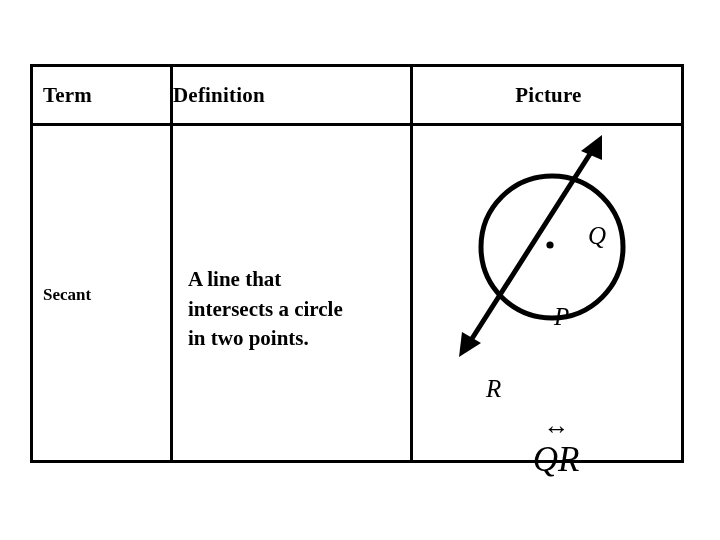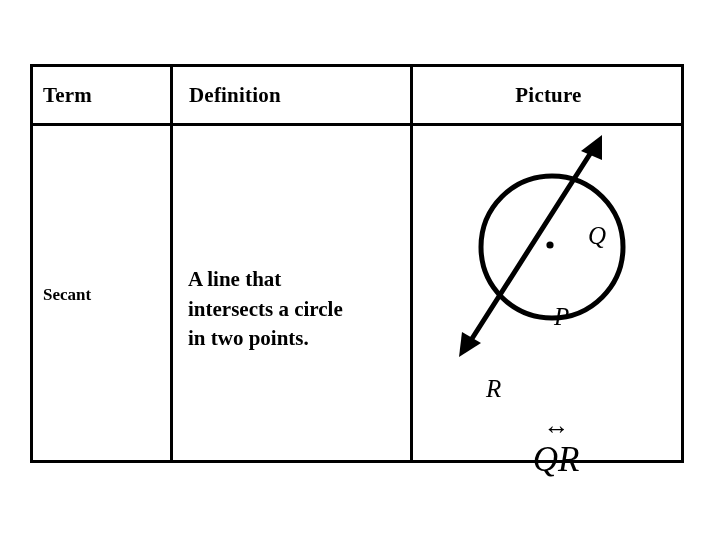--- a/index.html
+++ b/index.html
@@ -62,21 +62,21 @@
   }
   #header-term {
     left: 0;
     width: 137px;
     padding-left: 10px;
     justify-content: flex-start;
   }
   #header-definition {
     left: 140px;
     width: 237px;
-    padding-left: 16px;
+    padding-left: 0;
     justify-content: flex-start;
   }
   #header-picture {
     left: 380px;
     width: 271px;
     justify-content: center;
     border-radius: 25px;
   }
 
   

